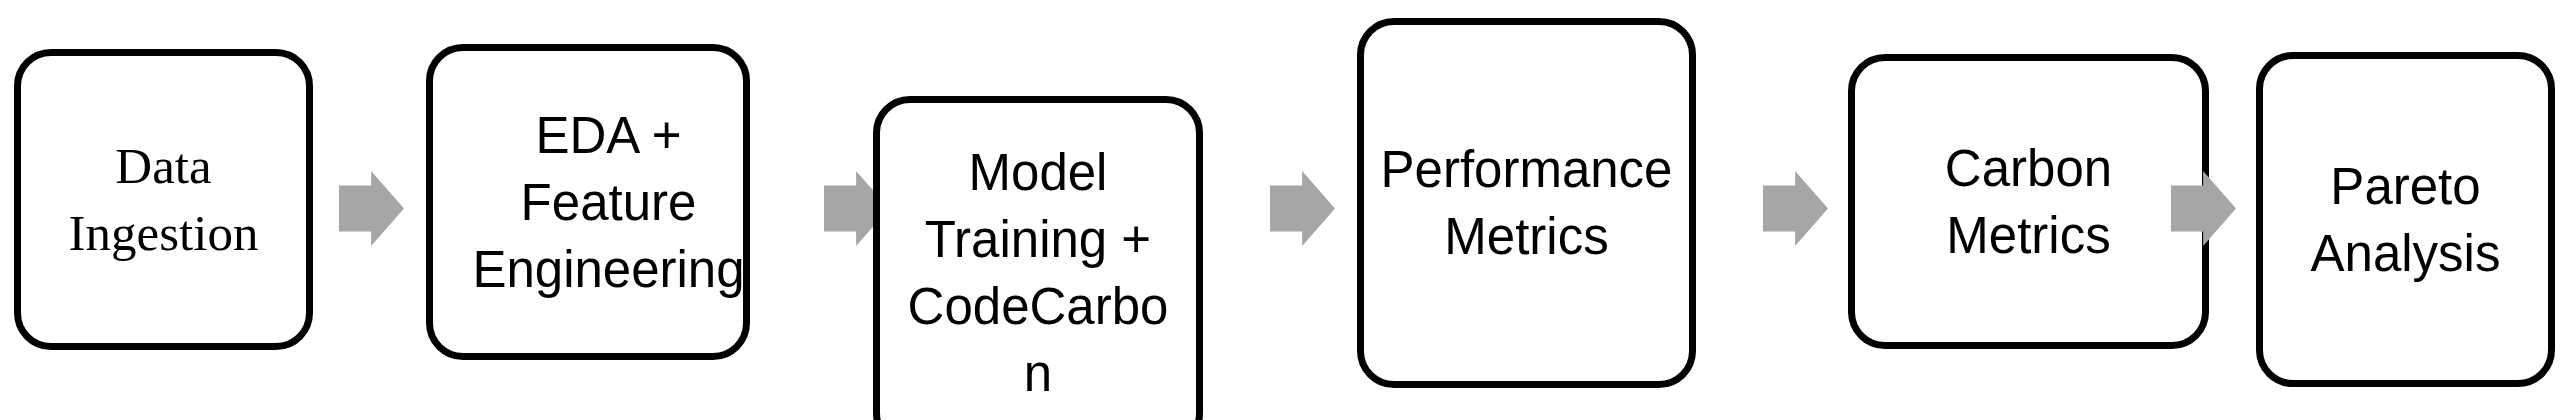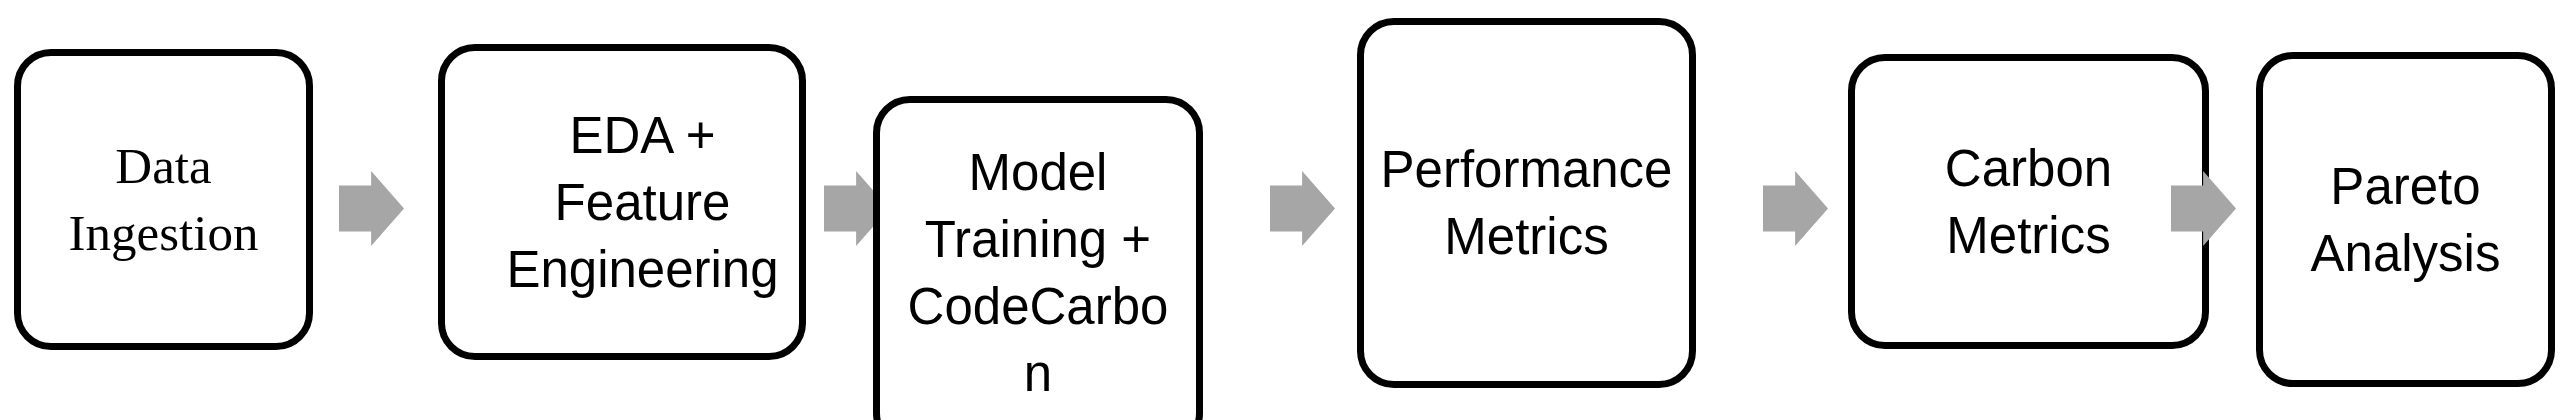--- a/index.html
+++ b/index.html
@@ -34,21 +34,21 @@
     padding: 0 6.1px;
   }
   .flow-arrow {
     position: absolute;
     top: 171px;
     width: 65px;
     height: 75px;
   }
   
   .box-1 { left: 14px;   top: 49px; width: 299px; height: 301px; font-family: Liberation Serif, serif; }
-  .box-2 { left: 438px;  top: 44px; width: 368px; height: 316px; padding-left: 41px; }
+  .box-2 { left: 426px;  top: 44px; width: 324px; height: 316px; padding-left: 41px; }
   .box-3 { left: 873px; top: 56px; width: 330px; height: 354px; margin-top: 40px; }
   .box-4 { left: 1357px; top: 17.6px; width: 339px; height: 370px; }
   .box-5 { left: 1848px; top: 54px; width: 361px; height: 295px; }
   .box-6 { left: 2256px; top: 52px; width: 299px; height: 335px; }
   .arrow-1 { left: 339px; }
   .arrow-2 { left: 824px; }
   .arrow-3 { left: 1270px; }
   .arrow-4 { left: 1763px; }
   .arrow-5 { left: 2171px; }
 </style>

